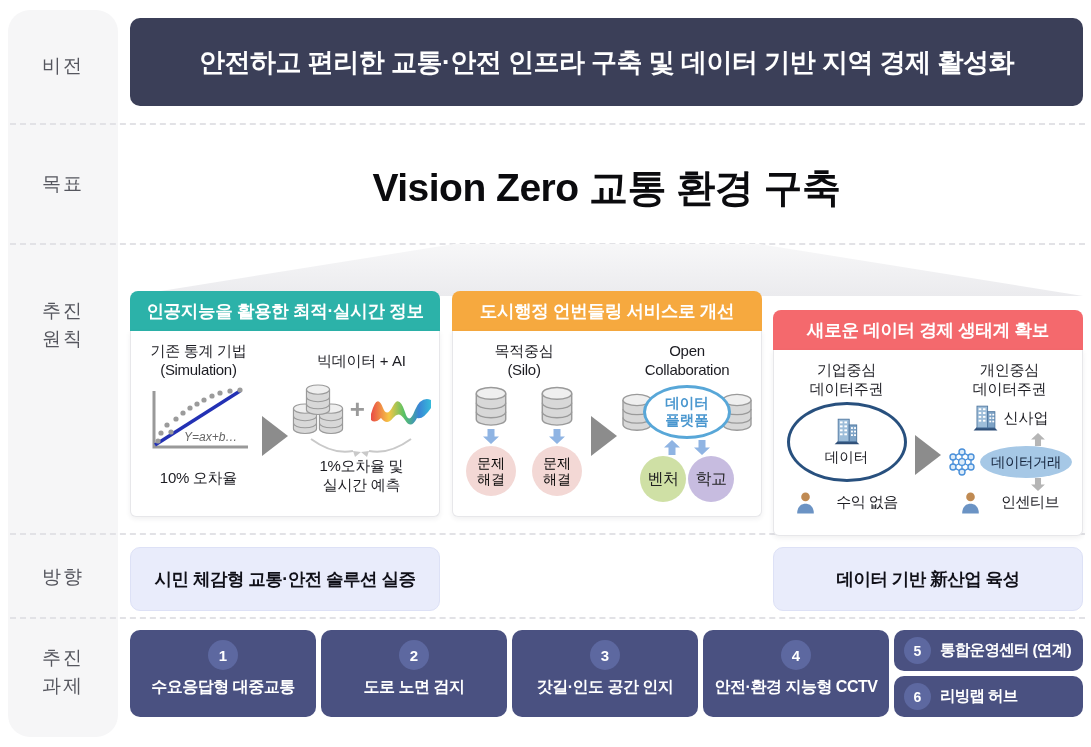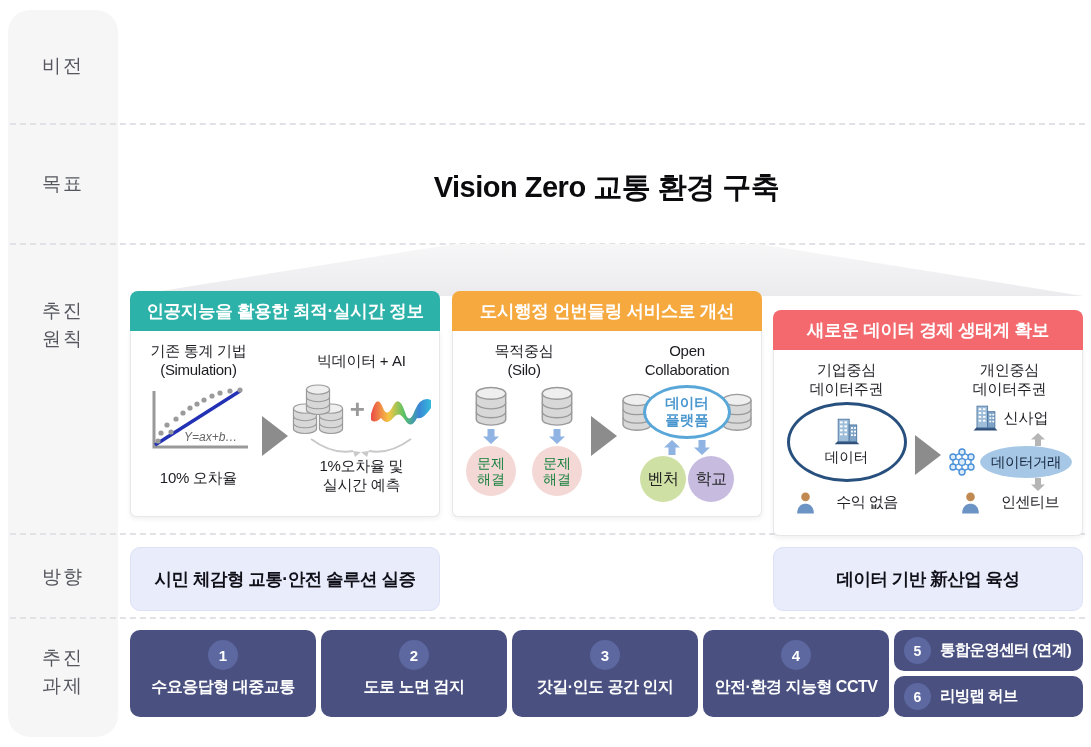--- a/index.html
+++ b/index.html
@@ -18,21 +18,21 @@
 
   
   .banner { position:absolute; left:130px; top:18px; width:953px; height:88px;
             background:#3b3f58; border-radius:10px; display:flex; align-items:center;
             justify-content:center; z-index:3; }
   .banner span { color:#fff; font-size:26px; font-weight:700; letter-spacing:-0.5px; }
 
   
   .goal { position:absolute; left:130px; top:158px; width:953px; height:60px;
           display:flex; align-items:center; justify-content:center; z-index:3;
-          color:#0b0b0e; font-size:29px; font-weight:800; letter-spacing:-0.5px; }
+          color:#0b0b0e; font-size:39px; font-weight:800; letter-spacing:-0.5px; }
 
   
   .funnel { position:absolute; left:130px; top:244px; width:953px; height:52px; z-index:2;
             background:linear-gradient(to bottom, #f7f7f8, #ebebee);
             clip-path:polygon(34% 0, 66% 0, 100% 100%, 0 100%); }
 
   
   .col { position:absolute; top:291px; width:310px; z-index:3; }
   .col.c1 { left:130px; } .col.c2 { left:452px; } .col.c3 { left:773px; }
   .col-head { height:40px; border-radius:8px 8px 0 0; display:flex; align-items:center;
@@ -61,21 +61,21 @@
   .wave { width:64px; height:46px; }
   .converge { width:120px; height:20px; margin-top:2px; }
 
   
   .silo-row { display:flex; gap:16px; margin-top:2px; }
   .silo { display:flex; flex-direction:column; align-items:center; gap:2px; }
   .db-m { width:38px; height:42px; }
   .arr { width:16px; height:15px; }
   .bubble { width:50px; height:50px; border-radius:50%; background:#f3d8d5;
             display:flex; align-items:center; justify-content:center; text-align:center;
-            font-size:14px; color:#15803d; line-height:1.15; white-space:pre-line; }
+            font-size:14px; color:#000000; line-height:1.15; white-space:pre-line; }
   .platform-row { display:flex; align-items:center; margin-top:2px; }
   .platform-row .db-m { width:36px; height:40px; }
   .platform { width:88px; height:54px; border:3px solid #58a7d8; border-radius:50%;
               background:#fff; display:flex; align-items:center; justify-content:center;
               text-align:center; color:#4a97cf; font-size:14.5px; font-weight:600;
               line-height:1.15; white-space:pre-line; margin:0 -12px; z-index:2; }
   .ud-arrows { display:flex; gap:14px; margin-top:1px; }
   .partners { display:flex; gap:2px; margin-top:1px; }
   .partner { width:46px; height:46px; border-radius:50%; display:flex; align-items:center;
              justify-content:center; font-size:16px; color:#222; letter-spacing:-0.5px; }
@@ -201,20 +201,23 @@
   <div class="dash" style="top:617px"></div>
 
   <div class="rail-label" style="top:52px">비전</div>
   <div class="rail-label" style="top:170px">목표</div>
   <div class="rail-label" style="top:297px">추진
 원칙</div>
   <div class="rail-label" style="top:563px">방향</div>
   <div class="rail-label" style="top:644px">추진
 과제</div>
 
+  <div class="banner">
+    <span>안전하고 편리한 교통·안전 인프라 구축 및 데이터 기반 지역 경제 활성화</span>
+  </div>
 
   <div class="goal">Vision Zero 교통 환경 구축</div>
 
   <div class="funnel"></div>
 
   <section class="col c1">
     <div class="col-head" style="background: rgb(44, 178, 169);">인공지능을 활용한 최적·실시간 정보</div>
     <div class="col-body">
       <div class="half">
         <div class="h-title">기존 통계 기법

